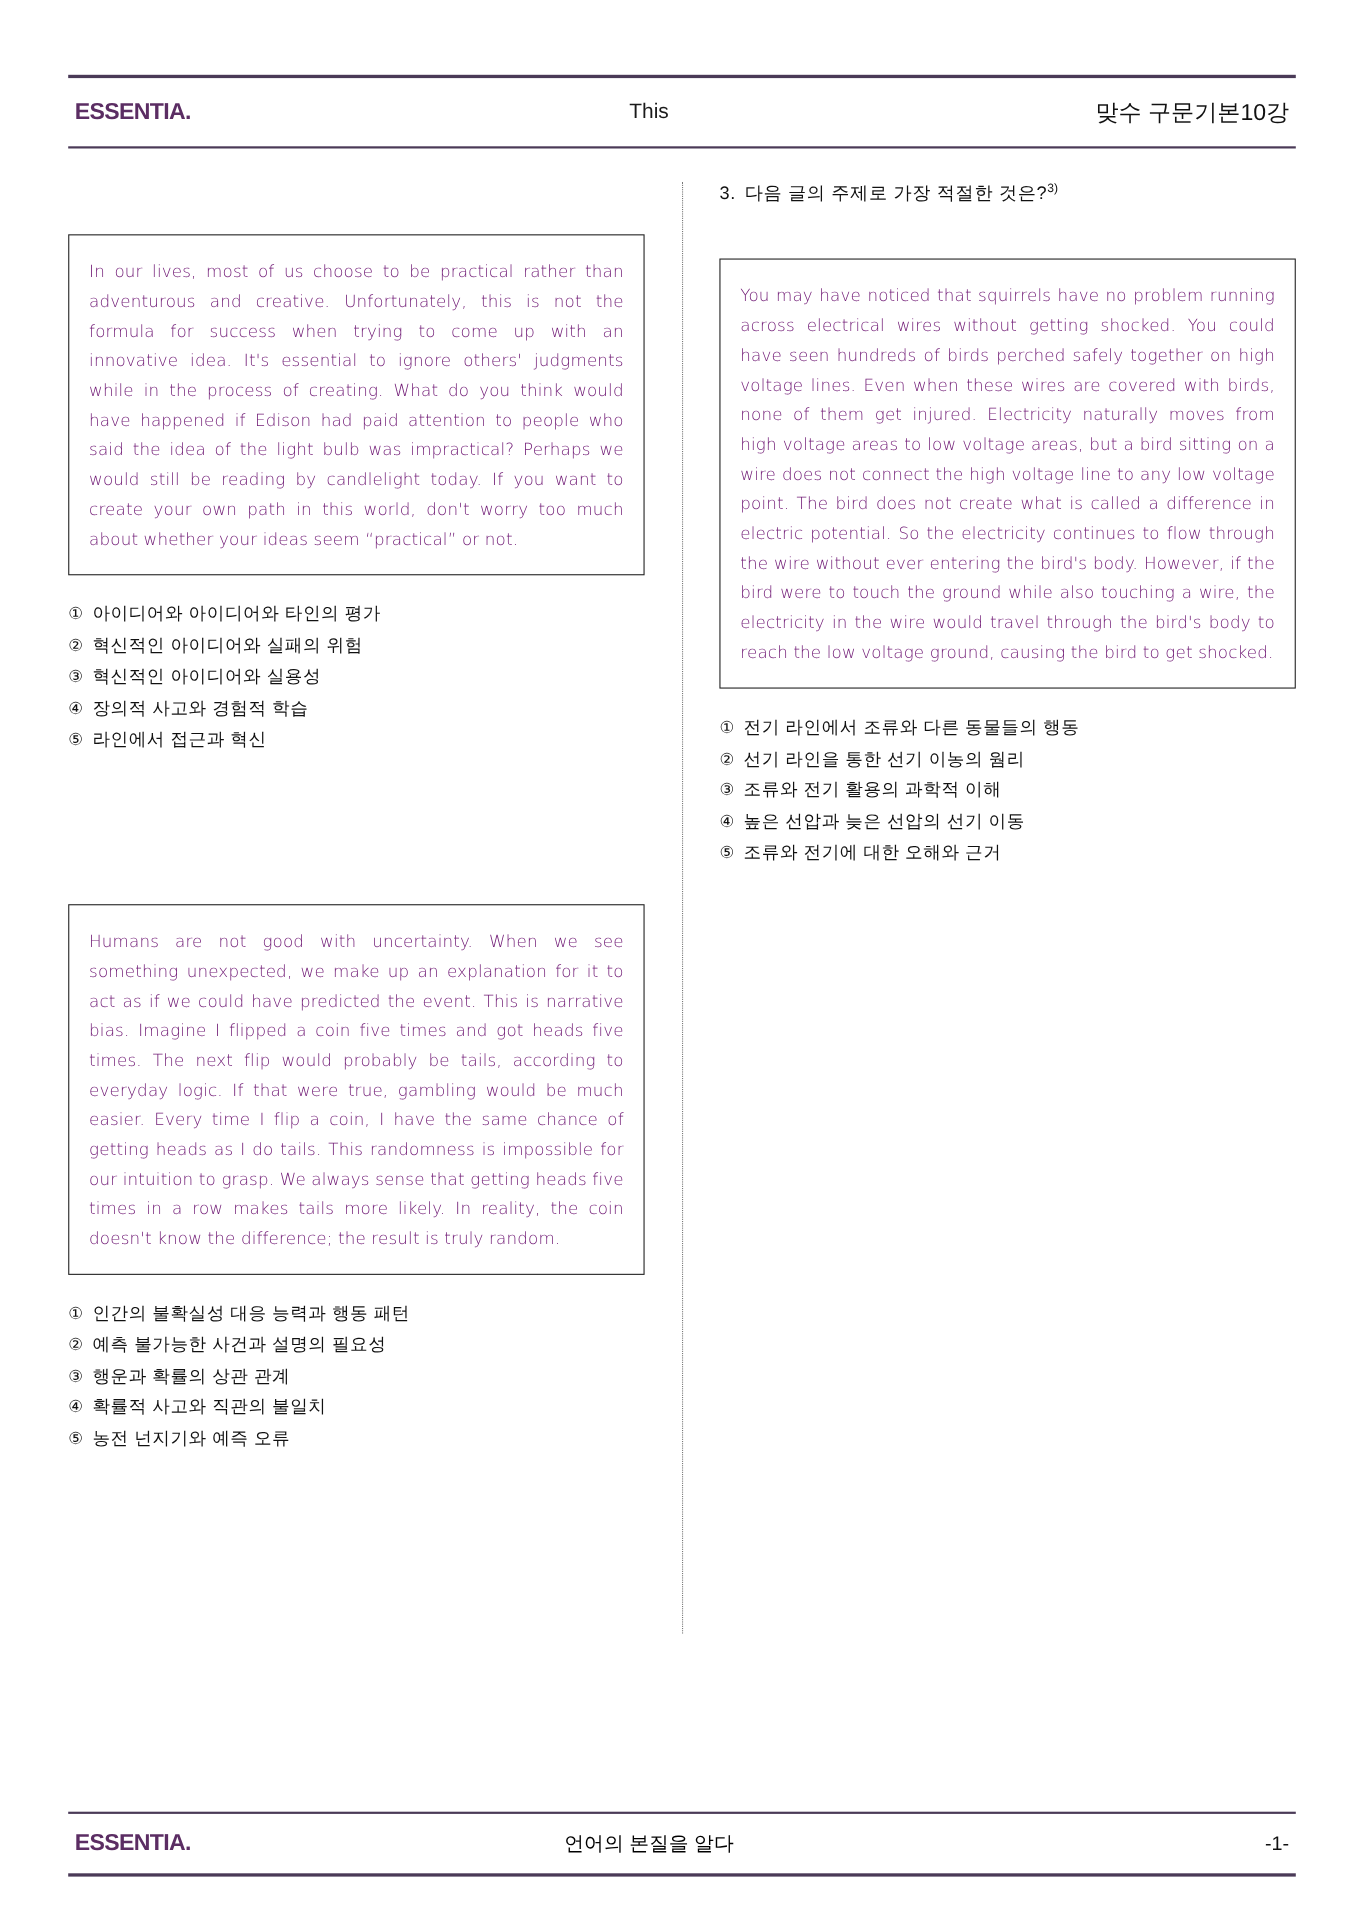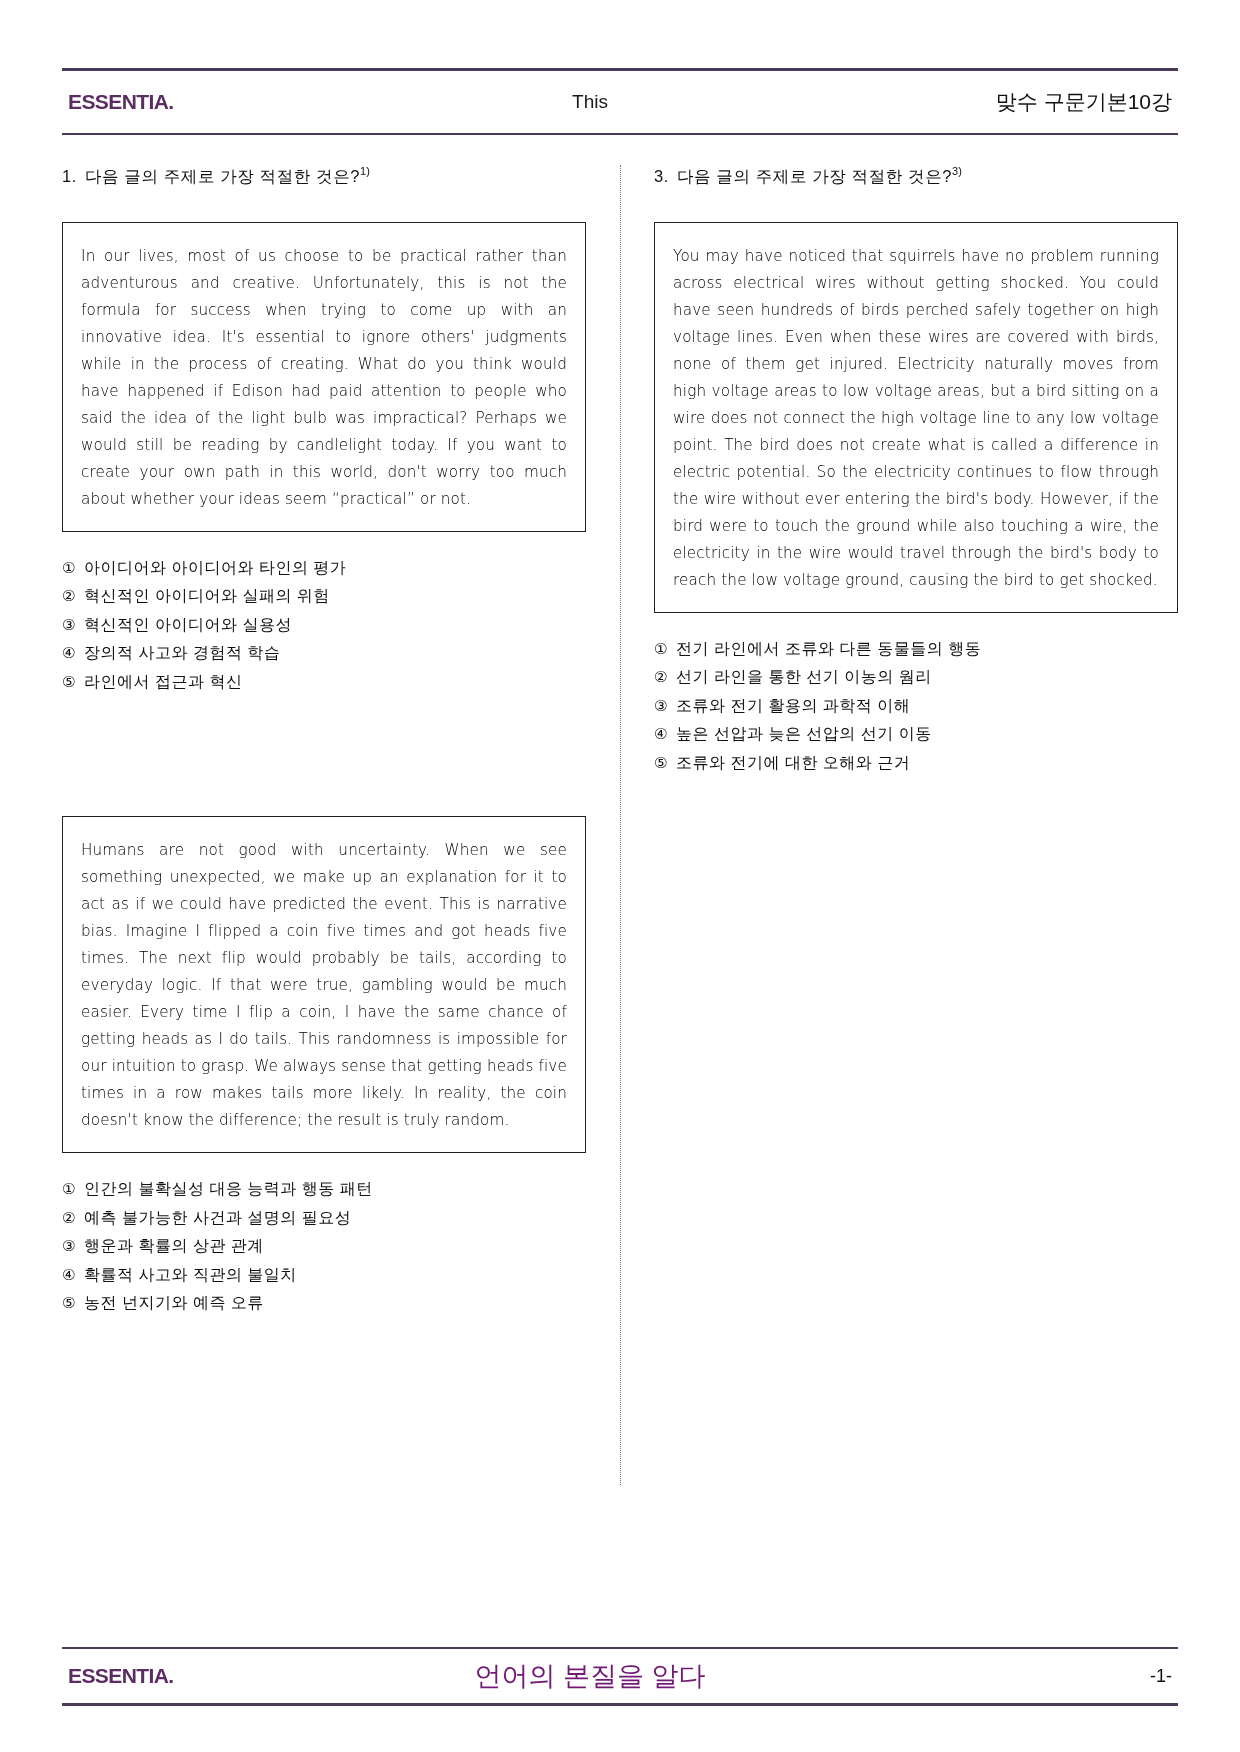--- a/index.html
+++ b/index.html
@@ -97,27 +97,27 @@
   .q-num { margin-right: 8px; }
   .q-sup {
     font-size: 11px;
     vertical-align: super;
     letter-spacing: 0;
   }
 
   .passage {
     border: 1.6px solid #222222;
     padding: 20px 18px 18px 18px;
-    margin-top: 34px;
+    margin-top: 48px;
     font-size: 15.2px;
     line-height: 27px;
     text-align: justify;
     text-justify: inter-word;
     letter-spacing: 0.15px;
-    color: #000000;
+    color: #701a75;
     font-family: "DejaVu Sans", sans-serif;
     font-weight: 300;
   }
   .passage p { margin: 0; }
 
   .choices {
     margin-top: 22px;
     font-size: 16px;
     line-height: 28.5px;
     letter-spacing: 0.5px;
@@ -155,22 +155,22 @@
   .footer-left {
     flex: 0 0 300px;
     color: #5b2d63;
     font-weight: bold;
     font-size: 21px;
     letter-spacing: -0.6px;
   }
   .footer-center {
     flex: 1 1 auto;
     text-align: center;
-    font-size: 27px;
-    color: #701a75;
+    font-size: 18px;
+    color: #000000;
     margin-left: -60px;
   }
   .footer-right {
     flex: 0 0 300px;
     text-align: right;
     font-size: 18px;
     color: #111111;
   }
   .footer-rule-bottom {
     border-top: 3px solid #4a3a57;
@@ -187,23 +187,20 @@
     <div class="header-center">This</div>
     <div class="header-right">맞수 구문기본10강</div>
   </div>
   <div class="header-rule-bottom"></div>
 
   <div class="columns">
     <div class="col-divider"></div>
 
     <div class="col left">
 
-      <div class="q-head">
-        <span class="q-num">1.</span><span>다음 글의 주제로 가장 적절한 것은?</span><span class="q-sup">1)</span>
-      </div>
 
       <div class="passage">
         <p>In our lives, most of us choose to be practical rather than adventurous and creative. Unfortunately, this is not the formula for success when trying to come up with an innovative idea. It's essential to ignore others' judgments while in the process of creating. What do you think would have happened if Edison had paid attention to people who said the idea of the light bulb was impractical? Perhaps we would still be reading by candlelight today. If you want to create your own path in this world, don't worry too much about whether your ideas seem “practical” or not.</p>
       </div>
 
       <div class="choices">
         <div class="choice">
           <span class="choice-mark">①</span>
           <span>아이디어와 아이디어와 타인의 평가</span>
         </div>

